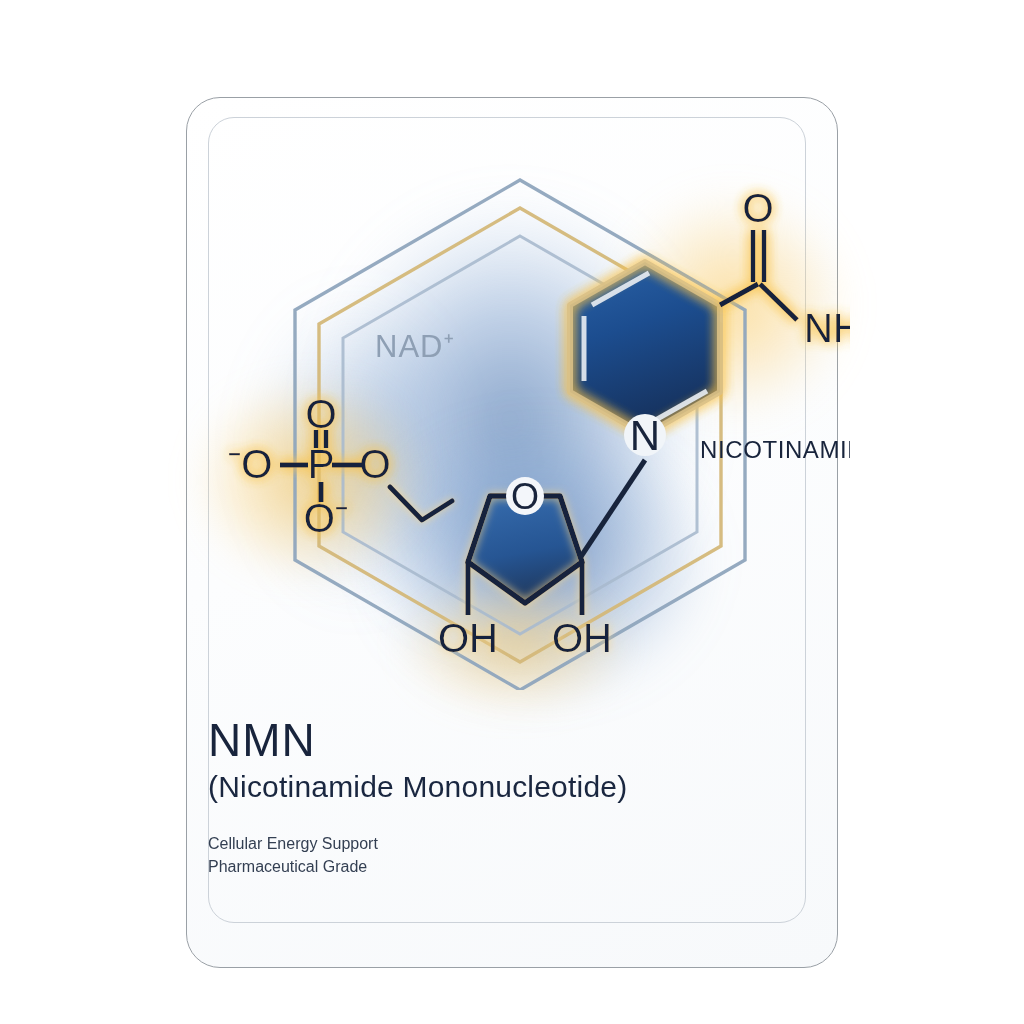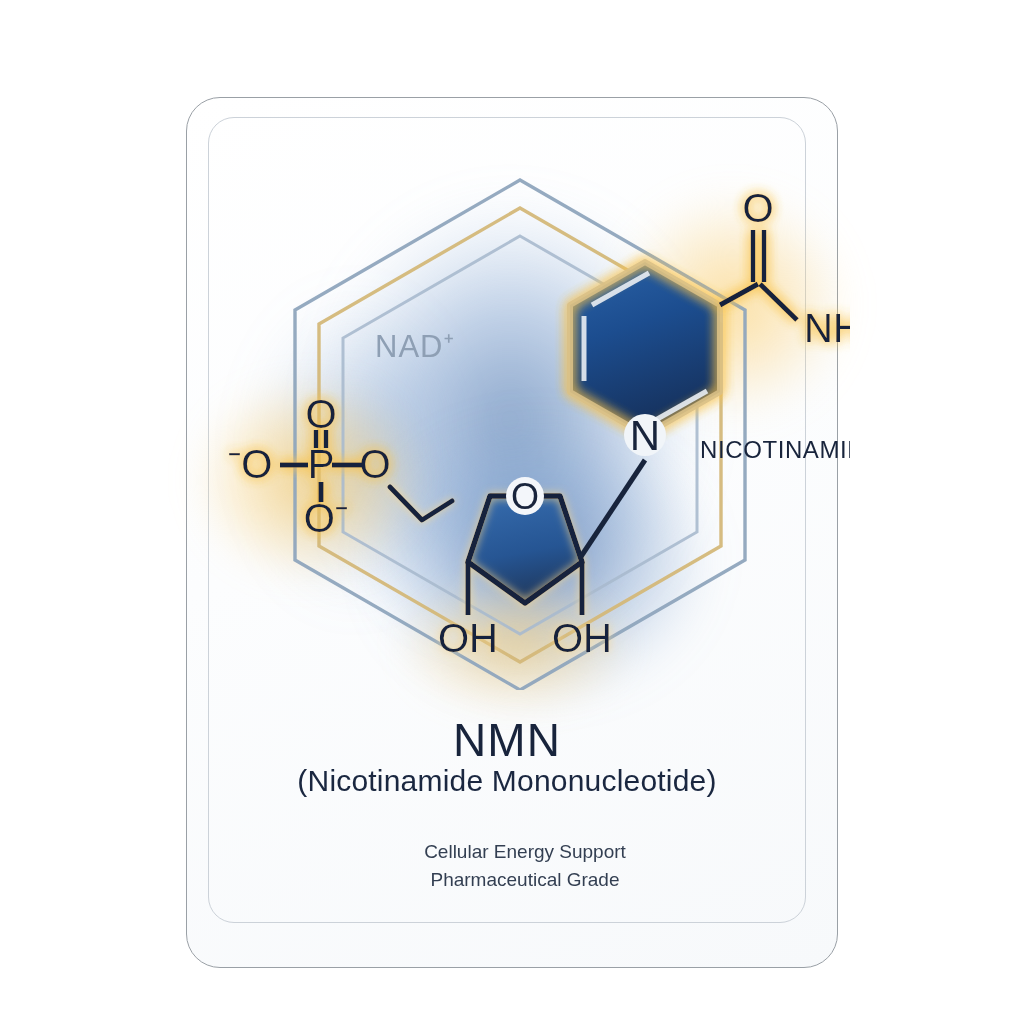--- a/index.html
+++ b/index.html
@@ -116,42 +116,41 @@
     width: 660px;
     height: 530px;
   }
 
   
   .text-block {
     position: absolute;
     left: 208px;
     top: 716px;
     width: 598px;
-    text-align: center;
   }
   .t-name {
     font-size: 46px;
     letter-spacing: 1px;
     color: #18243c;
     font-weight: 400;
     line-height: 1.05;
   }
   .t-full {
     font-size: 30px;
     color: #1a2740;
     font-weight: 400;
+    margin-top: 6px;
     letter-spacing: 0.2px;
   }
   .t-sub {
-    margin-top: 40px;
-    font-size: 19px;
+    margin-top: 28px;
+    font-size: 16px;
     color: #333f52;
     line-height: 1.45;
     font-weight: 400;
-    padding-left: 36px;
   }
 </style>
 </head>
 <body>
 
 <div id="stage">
 
   <div class="card-outer"></div>
   <div class="card-inner"></div>
 

